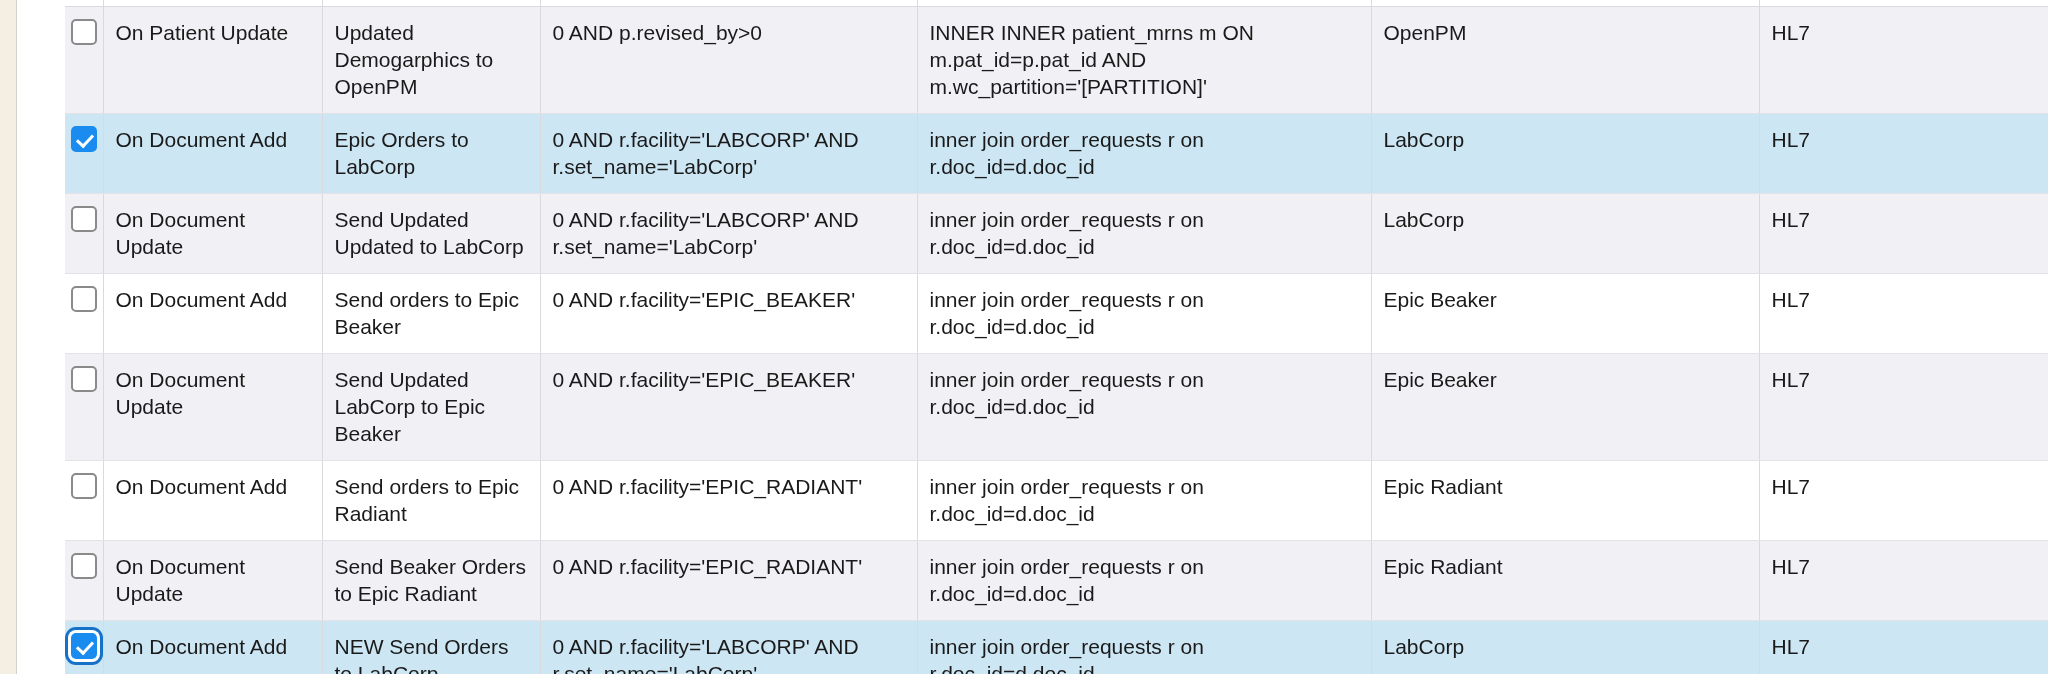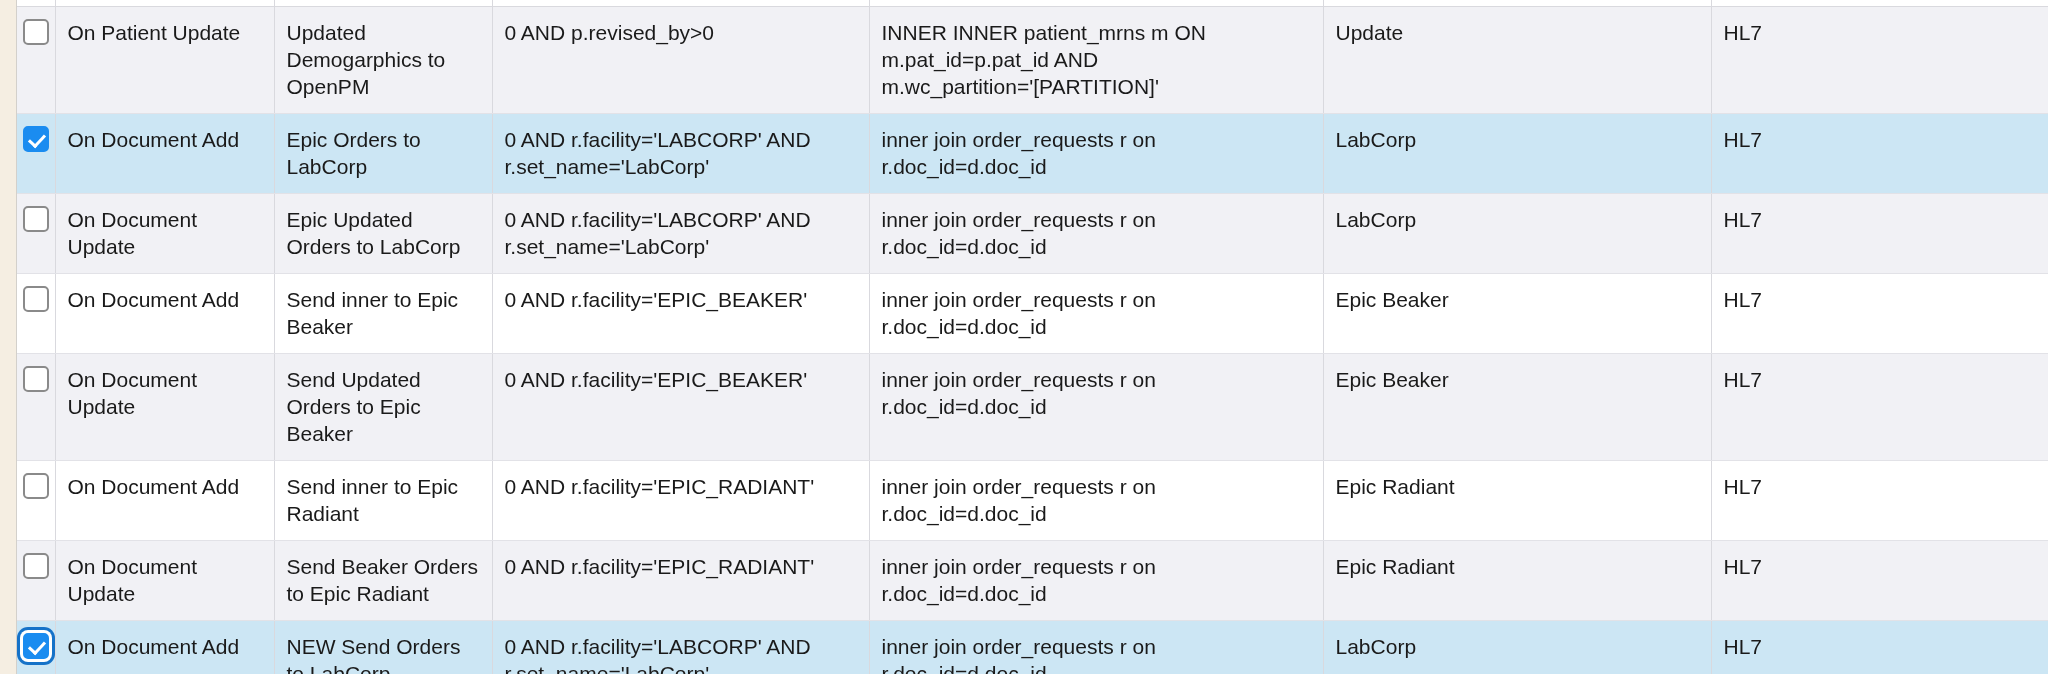--- a/index.html
+++ b/index.html
@@ -11,20 +11,21 @@
     font-family: "Liberation Sans", sans-serif;
   }
 
   #app {
     position: relative;
     width: 2048px;
     height: 674px;
     background: #ffffff;
     display: flex;
     flex-direction: row;
+    gap: 48px;
   }
 
   
   .left-gutter {
     width: 17px;
     height: 674px;
     background: #f5eee2;
     flex: 0 0 17px;
     border-right: 1px solid #d3d0cb;
   }
@@ -144,63 +145,63 @@
           <th></th>
         </tr>
       </thead>
       <tbody id="grid-body">
           <tr class="row-odd">
             <td class="cell-check"><span class="cb"></span></td>
             <td>On Patient Update</td>
             <td>Updated Demogarphics to OpenPM</td>
             <td>0 AND p.revised_by&gt;0</td>
             <td>INNER INNER patient_mrns m ON m.pat_id=p.pat_id AND m.wc_partition='[PARTITION]'</td>
-            <td>Update</td>
+            <td>OpenPM</td>
             <td>HL7</td>
           </tr>
           <tr class="row-sel">
             <td class="cell-check"><span class="cb checked"></span></td>
             <td>On Document Add</td>
             <td>Epic Orders to LabCorp</td>
             <td>0 AND r.facility='LABCORP' AND r.set_name='LabCorp'</td>
             <td>inner join order_requests r on r.doc_id=d.doc_id</td>
             <td>LabCorp</td>
             <td>HL7</td>
           </tr>
           <tr class="row-odd">
             <td class="cell-check"><span class="cb"></span></td>
             <td>On Document Update</td>
-            <td>Epic Updated Orders to LabCorp</td>
+            <td>Send Updated Updated to LabCorp</td>
             <td>0 AND r.facility='LABCORP' AND r.set_name='LabCorp'</td>
             <td>inner join order_requests r on r.doc_id=d.doc_id</td>
             <td>LabCorp</td>
             <td>HL7</td>
           </tr>
           <tr class="row-even">
             <td class="cell-check"><span class="cb"></span></td>
             <td>On Document Add</td>
-            <td>Send inner to Epic Beaker</td>
+            <td>Send orders to Epic Beaker</td>
             <td>0 AND r.facility='EPIC_BEAKER'</td>
             <td>inner join order_requests r on r.doc_id=d.doc_id</td>
             <td>Epic Beaker</td>
             <td>HL7</td>
           </tr>
           <tr class="row-odd">
             <td class="cell-check"><span class="cb"></span></td>
             <td>On Document Update</td>
-            <td>Send Updated Orders to Epic Beaker</td>
+            <td>Send Updated LabCorp to Epic Beaker</td>
             <td>0 AND r.facility='EPIC_BEAKER'</td>
             <td>inner join order_requests r on r.doc_id=d.doc_id</td>
             <td>Epic Beaker</td>
             <td>HL7</td>
           </tr>
           <tr class="row-even">
             <td class="cell-check"><span class="cb"></span></td>
             <td>On Document Add</td>
-            <td>Send inner to Epic Radiant</td>
+            <td>Send orders to Epic Radiant</td>
             <td>0 AND r.facility='EPIC_RADIANT'</td>
             <td>inner join order_requests r on r.doc_id=d.doc_id</td>
             <td>Epic Radiant</td>
             <td>HL7</td>
           </tr>
           <tr class="row-odd">
             <td class="cell-check"><span class="cb"></span></td>
             <td>On Document Update</td>
             <td>Send Beaker Orders to Epic Radiant</td>
             <td>0 AND r.facility='EPIC_RADIANT'</td>

